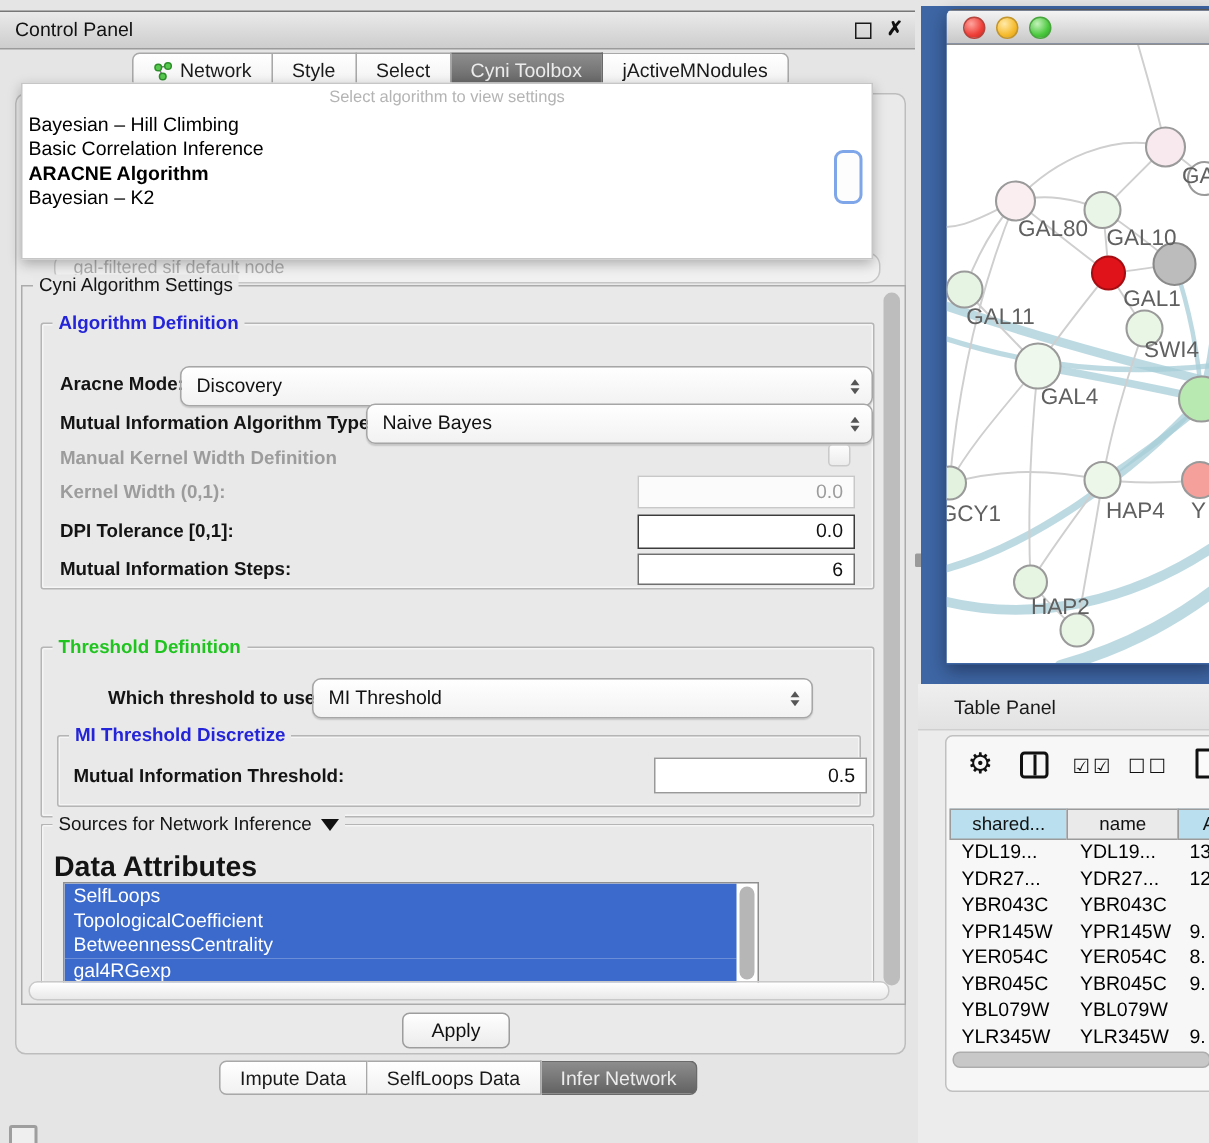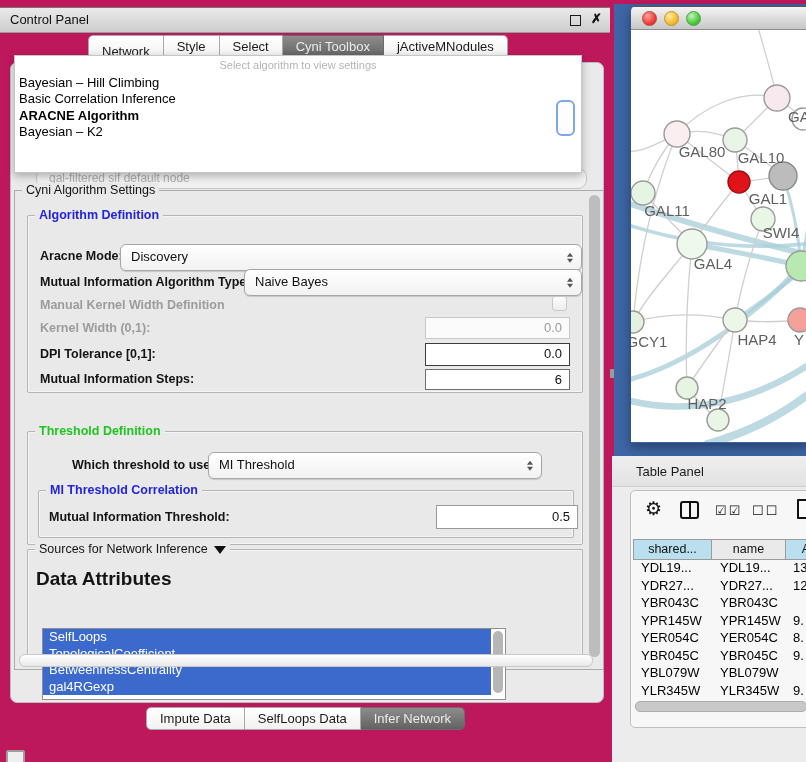--- a/index.html
+++ b/index.html
@@ -1,28 +1,28 @@
 <!DOCTYPE html>
 <html><head>
 <meta charset="utf-8">
 <style>
   html,body{margin:0;padding:0;}
-  .screen{position:relative;width:806px;height:762px;background:#be185d;overflow:hidden;
+  .screen{position:relative;width:806px;height:762px;background:#e5e5e5;overflow:hidden;
           font-family:"Liberation Sans",sans-serif;-webkit-font-smoothing:antialiased;}
   .abs{position:absolute;}
   
   .cp-titlebar{left:0;top:7px;width:610px;height:24px;
     background:linear-gradient(#eaeaea,#cdcdcd);border-top:1px solid #777;border-bottom:1px solid #9b9b9b;}
   .cp-title{left:10px;top:4px;font-size:13px;color:#111;}
   .float-btn{right:29px;top:7px;width:9px;height:9px;border:1.5px solid #1a1a1a;background:transparent;}
   .close-btn{right:8px;top:3px;font-size:13px;font-weight:bold;color:#111;}
   .seg{display:flex;height:24px;}
   .seg .tab{background:linear-gradient(#ffffff,#f1f1f1);border:1px solid #a8a8a8;border-left:none;
     font-size:13px;color:#1a1a1a;line-height:22px;padding:0 13px;display:flex;align-items:center;gap:5px;white-space:nowrap;}
-  .seg .tab:first-child{border-left:1px solid #a8a8a8;border-radius:5px 0 0 5px;flex-direction:column;}
+  .seg .tab:first-child{border-left:1px solid #a8a8a8;border-radius:5px 0 0 5px;}
   .seg .tab:last-child{border-radius:0 5px 5px 0;}
   .seg .tab.active{background:linear-gradient(#8d8d8d,#626262);color:#ececec;border-color:#6a6a6a;}
   #top-tabs{left:88px;top:35px;}
   #bottom-tabs{left:146px;top:707px;height:23px;}
   .cp-body{left:10px;top:62px;width:592px;height:639px;background:#eaeaea;
     border:1px solid #bdbdbd;border-radius:7px;}
   
   .dd{left:14px;top:55px;width:566px;height:116px;background:#fff;border:1px solid #c6c6c6;
       box-shadow:0 3px 8px rgba(0,0,0,.28);z-index:5;}
   .dd-ph{height:16px;padding-top:3px;text-align:center;font-size:11px;color:#b4b4b4;}
@@ -53,21 +53,21 @@
   .numfield.gray{background:#fbfbfb;border:1px solid #c8c8c8;color:#9c9c9c;}
   .numfield.dark{border:1.5px solid #3c3c3c;}
   .numfield.mid{border:1px solid #6f6f6f;}
   .numfield.soft{border:1px solid #999;margin-left:13px;}
   .cb{position:absolute;width:13px;height:13px;border:1px solid #cacaca;border-radius:3px;
       background:linear-gradient(#fdfdfd,#ececec);}
   .tri-right{display:inline-block;width:0;height:0;border-top:6px solid transparent;
       border-bottom:6px solid transparent;border-left:8px solid #111;margin-left:8px;vertical-align:-1px;}
   .tri-down-b{display:inline-block;width:0;height:0;border-left:6px solid transparent;
       border-right:6px solid transparent;border-top:8px solid #111;margin-left:6px;vertical-align:-1px;}
-  .attr-list{position:absolute;background:#fff;border:1px solid #8f8f8f;overflow:hidden;margin-top:40px;}
+  .attr-list{position:absolute;background:#fff;border:1px solid #8f8f8f;overflow:hidden;}
   .attr-item{font-size:13px;line-height:16.5px;color:#fff;background:#3b69cc;padding-left:6px;
       margin-right:14px;white-space:nowrap;}
   .list-thumb{position:absolute;right:2px;top:2px;width:10px;height:62px;background:#b6b6b6;border-radius:5px;}
   .set-thumb{position:absolute;right:3px;top:4px;width:11px;height:462px;background:#bdbdbd;border-radius:6px;}
   .hscroll{position:absolute;left:4px;bottom:2px;right:10px;height:11px;border:1px solid #c9c9c9;
       border-radius:6px;background:linear-gradient(#ffffff,#e9e9e9);}
   .apply{left:268px;top:675px;width:70px;height:22px;background:linear-gradient(#ffffff,#ebebeb);
       border:1px solid #9d9d9d;border-radius:5px;font-size:13px;color:#111;text-align:center;line-height:21px;}
   .mini-box{left:6px;top:750px;width:15px;height:12px;border:2px solid #9e9e9e;border-radius:2px;background:#efefef;}
   .divider-handle{left:610px;top:369px;width:5px;height:9px;background:#9a9a9a;border-radius:1px;}
@@ -191,21 +191,21 @@
       <span class="legend green">Threshold Definition</span>
       <span class="blabel" style="left:44px;top:26px;">Which threshold to use:</span>
       <div class="combo" style="left:180px;top:20px;width:322px;height:25px;">
         <span>MI Threshold</span>
         <span class="arrows">
             <span class="tri-up"></span>
             <span class="tri-dn"></span>
           </span>
       </div>
       <div class="group" style="left:10px;top:58px;width:534px;height:46px;">
-        <span class="legend blue" style="background:#e9e9e9;">MI Threshold Correlation</span>
+        <span class="legend blue" style="background:#e9e9e9;">MI Threshold Discretize</span>
         <span class="blabel" style="left:10px;top:19px;">Mutual Information Threshold:</span>
         <div class="numfield soft" style="left:384px;top:14px;width:142px;height:24px;line-height:22px;">0.5</div>
       </div>
     </div>
 
     <div class="group" style="left:12px;top:358px;width:554px;height:106px;border-bottom:none;">
       <span class="legend"><span>Sources for Network Inference</span><span class="tri-down-b"></span></span>
       <span class="blabel" style="left:8px;top:18px;font-size:19px;">Data Attributes</span>
       <div class="attr-list" style="left:14px;top:38px;width:462px;height:70px;">
         <div id="attr-items">

